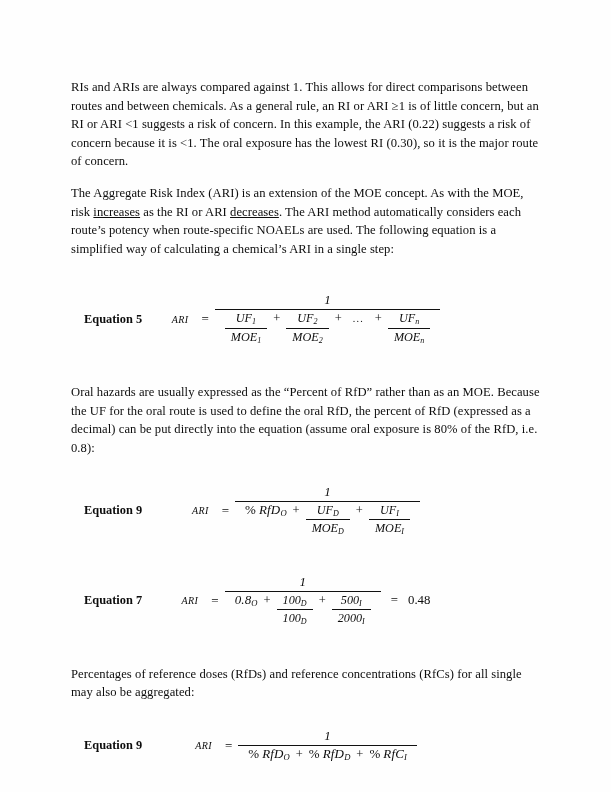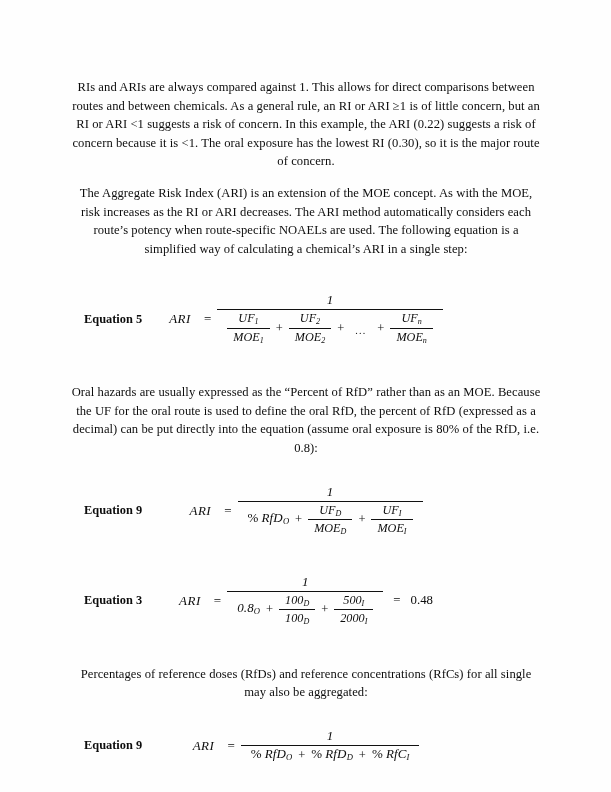--- a/index.html
+++ b/index.html
@@ -25,24 +25,24 @@
   .content {
     position: absolute;
     left: 71px;
     top: 78px;
     width: 470px;
   }
   p.para {
     margin: 0 0 13px 0;
     font-size: 12.6px;
     line-height: 18.6px;
-    text-align: center;
+    text-align: left;
     letter-spacing: 0.005em;
   }
-  .u { }
+  .u { text-decoration: underline; }
 
   
   .eqblock {
     position: relative;
     display: flex;
     align-items: center;
     margin: 0;
   }
   .eqlabel {
     position: absolute;
@@ -56,21 +56,21 @@
     margin: 0 auto;
     display: flex;
     align-items: center;
     justify-content: center;
     font-style: italic;
     font-size: 13px;
     white-space: nowrap;
   }
   .lhs {
     font-style: italic;
-    font-size: 13px;
+    font-size: 10px;
     letter-spacing: 0.04em;
     margin-right: 7px;
   }
   .eqsym {
     font-style: normal;
     margin: 0 6px;
   }
   
   .frac {
     display: inline-flex;
@@ -84,21 +84,20 @@
     line-height: 1.15;
   }
   .frac > .den {
     border-top: 1.15px solid #111;
     padding: 1px 6px 0 6px;
     line-height: 1.15;
   }
   .frac.wide > .num, .frac.wide > .den { padding-left: 10px; padding-right: 10px; }
   .innerrow {
     display: flex;
-    align-items: center;
     justify-content: center;
   }
   .plus {
     font-style: normal;
     padding: 0 6px;
     font-size: 12.5px;
   }
   .dots {
     font-style: normal;
     padding: 0 5px;
@@ -206,21 +205,21 @@
               </span>
             </span>
           </span>
         </span>
       </div>
     </div>
 
     <div class="sp-xl"></div>
 
     <div class="eqblock">
-      <span class="eqlabel">Equation 3</span>
+      <span class="eqlabel">Equation 7</span>
       <div class="eqbody">
         <span class="lhs">ARI</span>
         <span class="eqsym">=</span>
         <span class="frac wide">
           <span class="num">1</span>
           <span class="den">
             <span class="innerrow">
               <span class="rfd"><span>0.8</span><span class="sub">O</span></span>
               <span class="plus">+</span>
               <span class="frac smallfrac">

